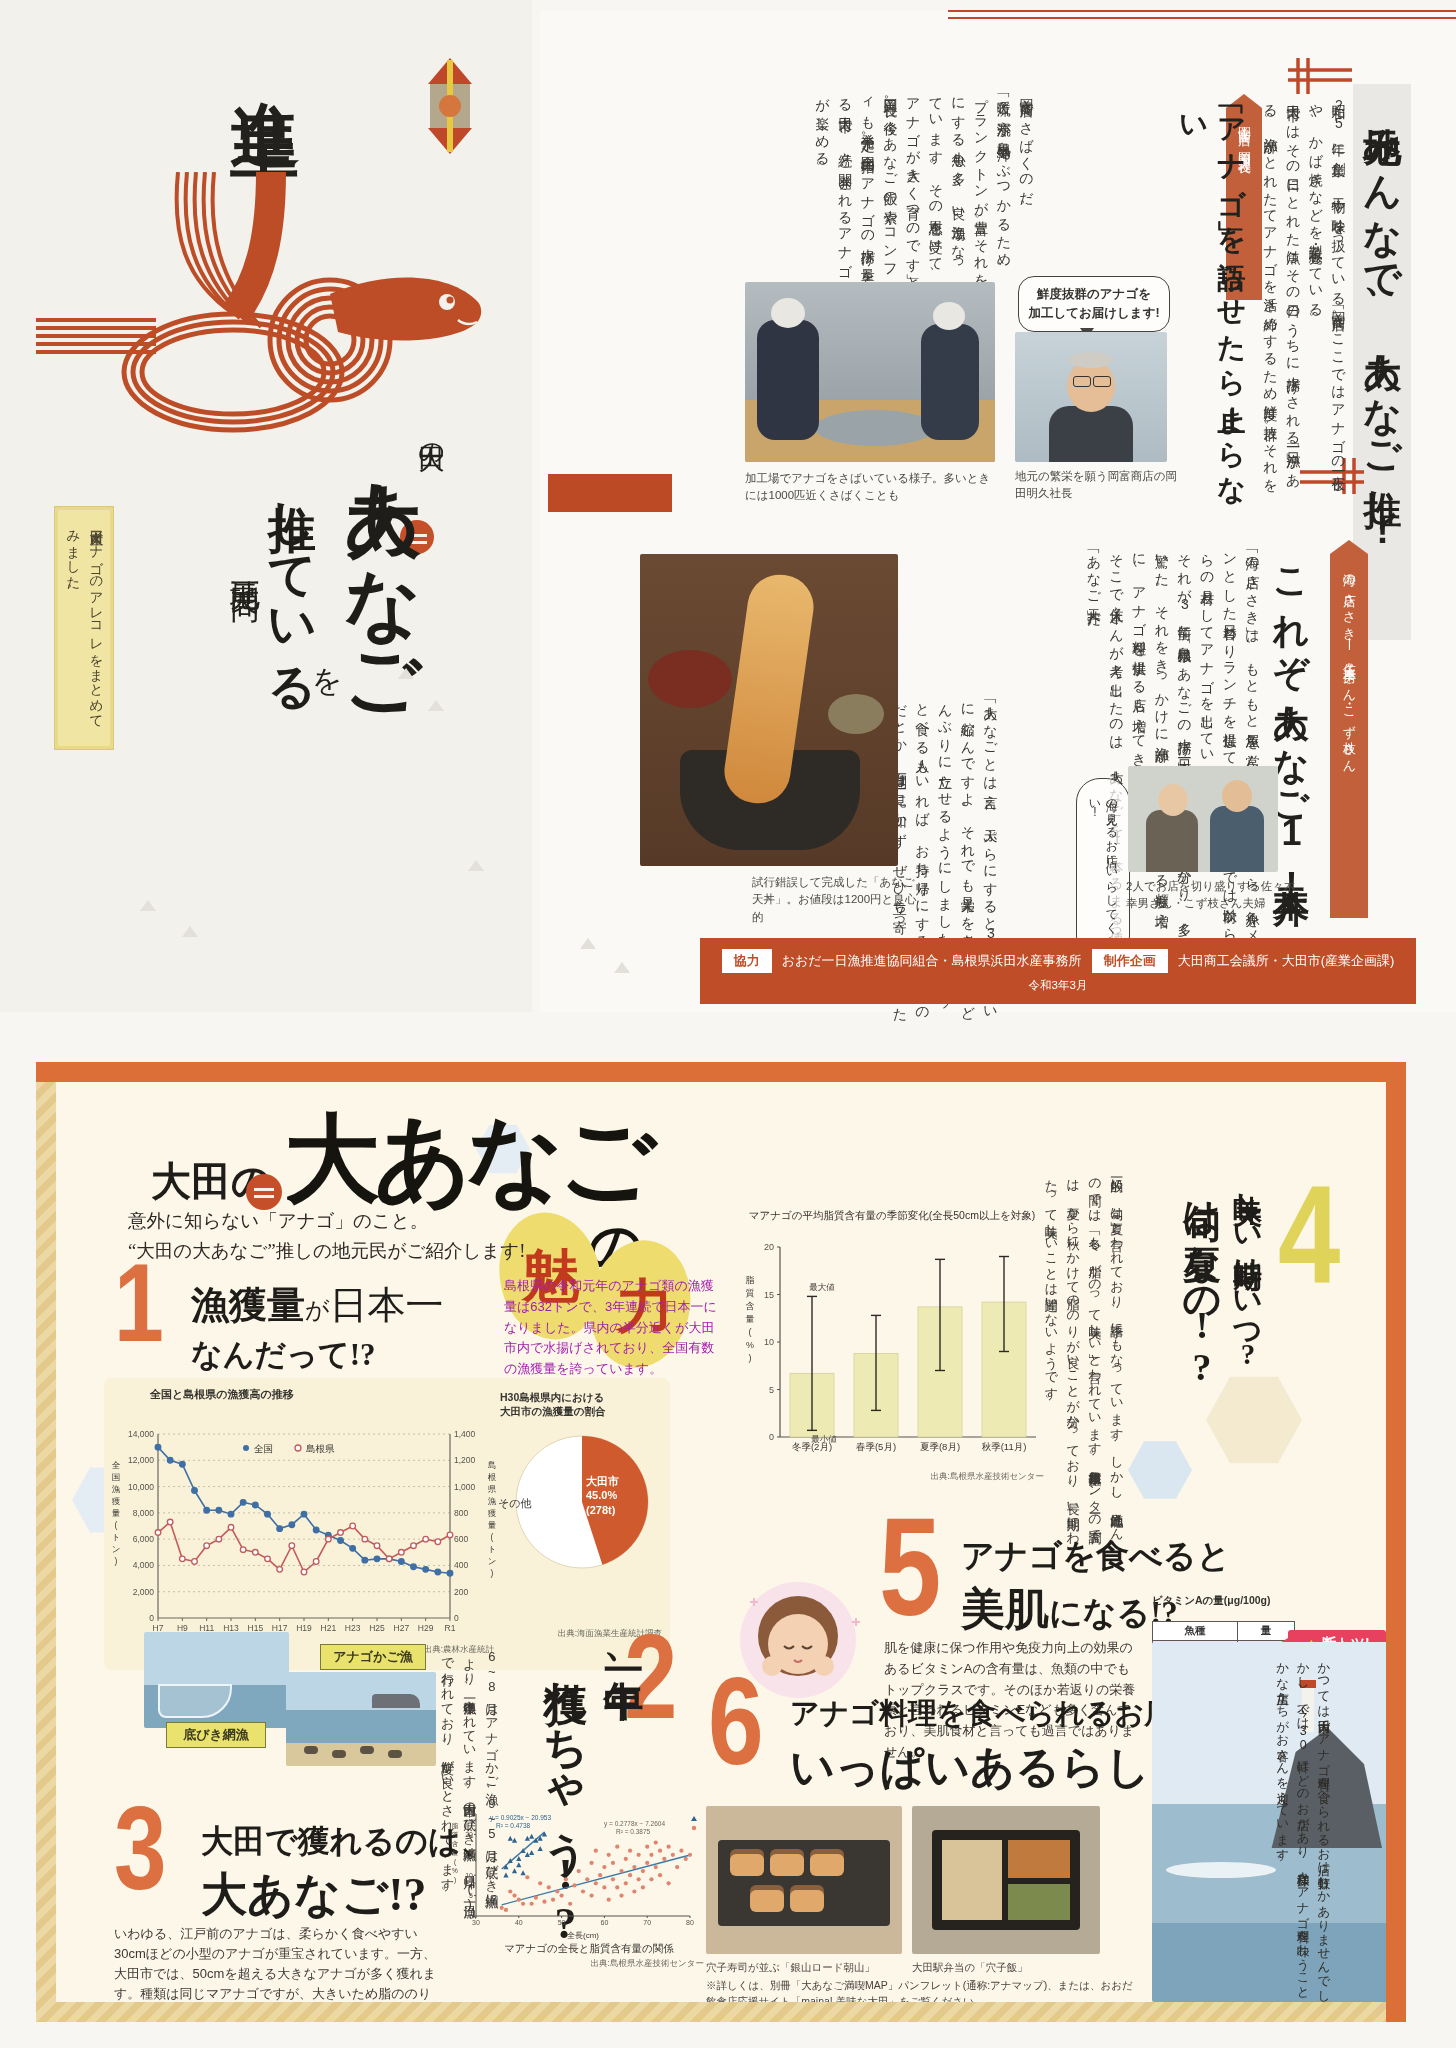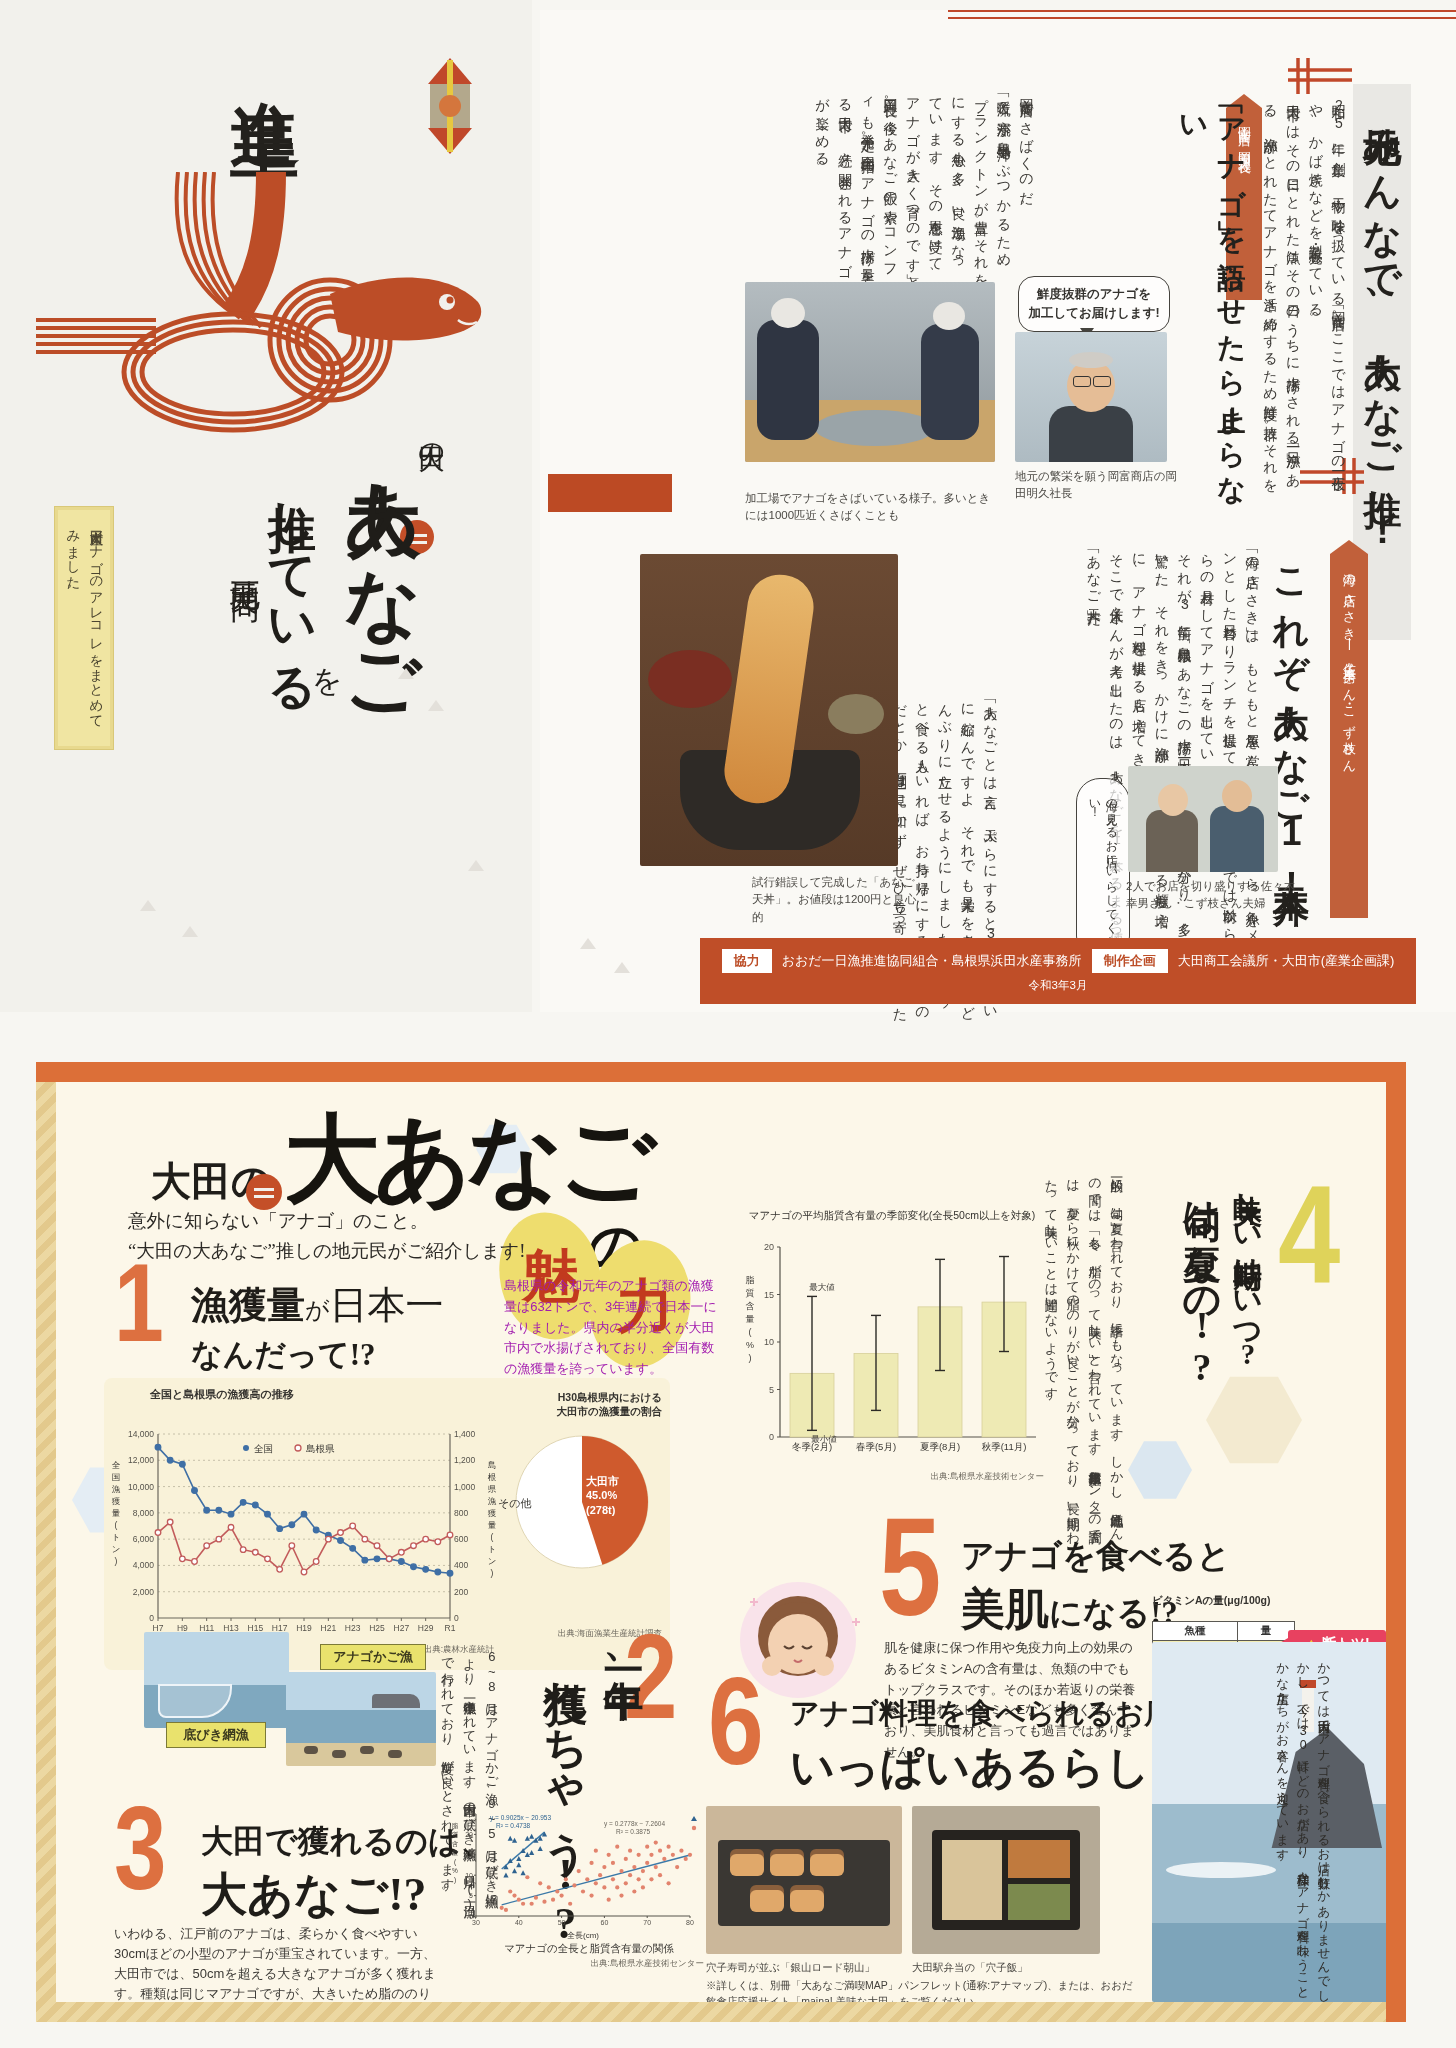--- a/index.html
+++ b/index.html
@@ -139,21 +139,21 @@
     <div class="abs" style="left:540px;top:318px;width:0;height:0;border-left:7px solid transparent;border-right:7px solid transparent;border-top:10px solid #45433e"></div>
 
     <div class="photo" style="left:205px;top:272px;width:250px;height:180px;background:linear-gradient(#b4bcc0,#8e979c)">
       <div class="abs" style="left:0;top:118px;width:250px;height:62px;background:#c9a56b"></div>
       <div class="abs" style="left:70px;top:128px;width:120px;height:36px;border-radius:50%;background:#9aa4a8"></div>
       <div class="abs" style="left:12px;top:38px;width:62px;height:120px;border-radius:18px;background:#2f3542"></div>
       <div class="abs" style="left:26px;top:16px;width:34px;height:30px;border-radius:50%;background:#e9e7e2"></div>
       <div class="abs" style="left:176px;top:42px;width:58px;height:116px;border-radius:18px;background:#343b49"></div>
       <div class="abs" style="left:188px;top:20px;width:32px;height:28px;border-radius:50%;background:#e9e7e2"></div>
     </div>
-    <div class="abs cap" style="left:205px;top:480px;width:250px">加工場でアナゴをさばいている様子。多いときには1000匹近くさばくことも</div>
+    <div class="abs cap" style="left:205px;top:460px;width:250px">加工場でアナゴをさばいている様子。多いときには1000匹近くさばくことも</div>
 
     <div class="photo" style="left:475px;top:322px;width:152px;height:130px;background:linear-gradient(#c7d3d9,#aebbc2)">
       <div class="abs" style="left:34px;top:74px;width:84px;height:56px;border-radius:20px 20px 0 0;background:#3a4046"></div>
       <div class="abs" style="left:52px;top:28px;width:48px;height:52px;border-radius:50%;background:#e5bd96"></div>
       <div class="abs" style="left:54px;top:20px;width:44px;height:16px;border-radius:50%;background:#cfccc6"></div>
       <div class="abs" style="left:58px;top:44px;width:16px;height:9px;border:1.5px solid #333;border-radius:3px"></div>
       <div class="abs" style="left:78px;top:44px;width:16px;height:9px;border:1.5px solid #333;border-radius:3px"></div>
     </div>
     <div class="abs cap" style="left:475px;top:458px;width:172px">地元の繁栄を願う岡富商店の岡田明久社長</div>
 
@@ -359,21 +359,21 @@
             <text x="386" y="104" font-size="8.5" fill="#3b3935" text-anchor="middle" font-family="Liberation Sans, sans-serif">漁</text>
             <text x="386" y="116" font-size="8.5" fill="#3b3935" text-anchor="middle" font-family="Liberation Sans, sans-serif">獲</text>
             <text x="386" y="128" font-size="8.5" fill="#3b3935" text-anchor="middle" font-family="Liberation Sans, sans-serif">量</text>
             <text x="386" y="140" font-size="8.5" fill="#3b3935" text-anchor="middle" font-family="Liberation Sans, sans-serif">(</text>
             <text x="386" y="152" font-size="8.5" fill="#3b3935" text-anchor="middle" font-family="Liberation Sans, sans-serif">ト</text>
             <text x="386" y="164" font-size="8.5" fill="#3b3935" text-anchor="middle" font-family="Liberation Sans, sans-serif">ン</text>
             <text x="386" y="176" font-size="8.5" fill="#3b3935" text-anchor="middle" font-family="Liberation Sans, sans-serif">)</text>
           </svg>
         <div class="abs srcnote" style="left:150px;top:266px;width:240px;text-align:right">出典:農林水産統計</div>
 
-        <div class="abs" style="left:396px;top:12px;width:162px;font-size:10.5px;font-weight:700;color:#35332f;text-align:right;line-height:1.35;white-space:pre-line">H30島根県内における
+        <div class="abs" style="left:396px;top:12px;width:162px;font-size:10.5px;font-weight:700;color:#35332f;text-align:left;line-height:1.35;white-space:pre-line">H30島根県内における
 大田市の漁獲量の割合</div>
         <svg class="abs" style="left:408px;top:54px" width="140" height="140">
             <circle cx="70" cy="70" r="66" fill="#ffffff" stroke="#e0d6b4" stroke-width="1"></circle>
             <path d="M70,70 L70,4 A66,66 0 0 1 90.39512162874652,132.76973007548014 Z" fill="#cf5a2d"></path>
           </svg>
         <div class="abs" style="left:394px;top:118px;font-size:11px;color:#35332f">その他</div>
         <div class="abs" style="left:482px;top:96px;width:62px;color:#fff;font-size:11px;font-weight:700;text-align:left;line-height:1.3">
           <div>大田市</div>
           <div>45.0%</div>
           <div>(278t)</div>

